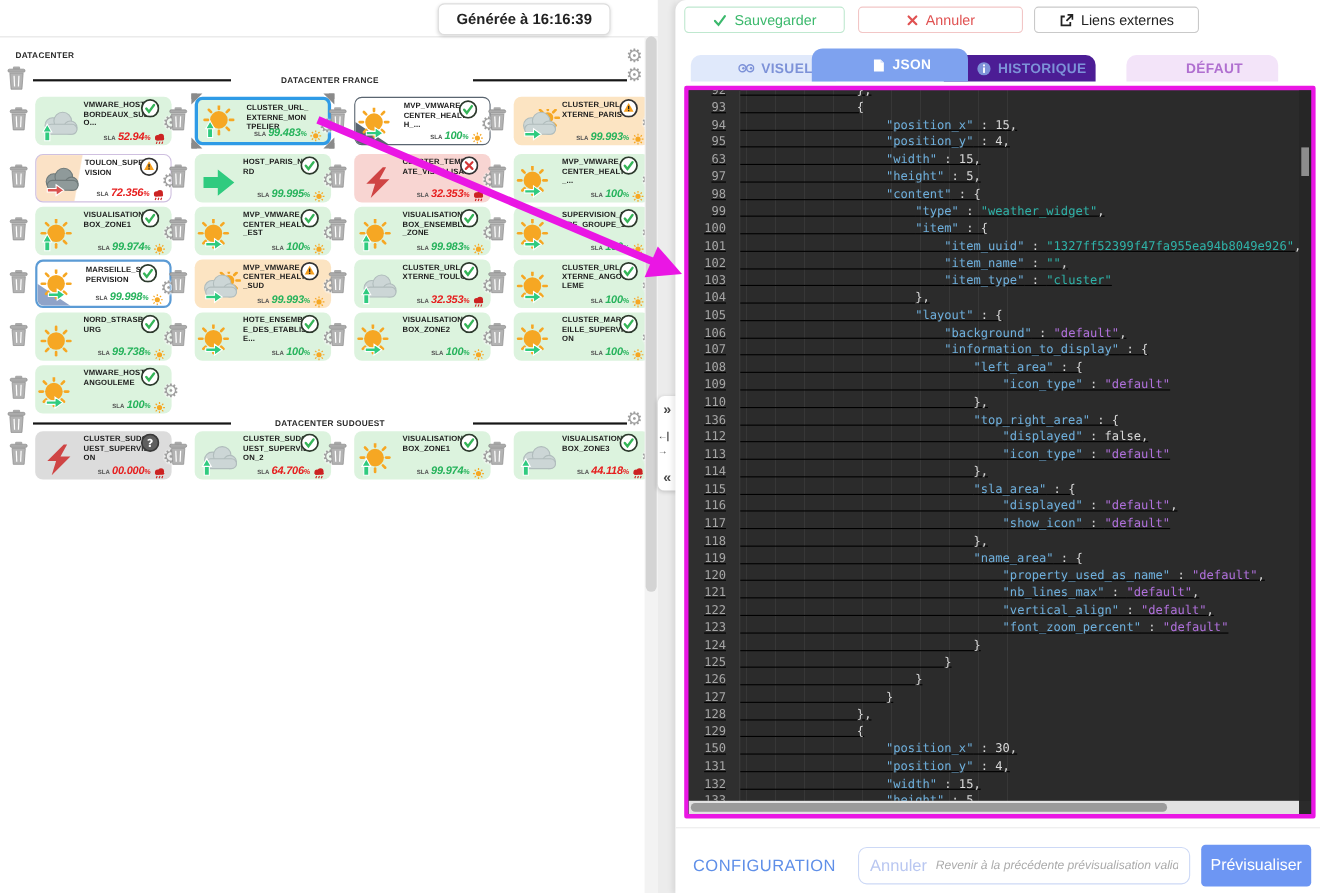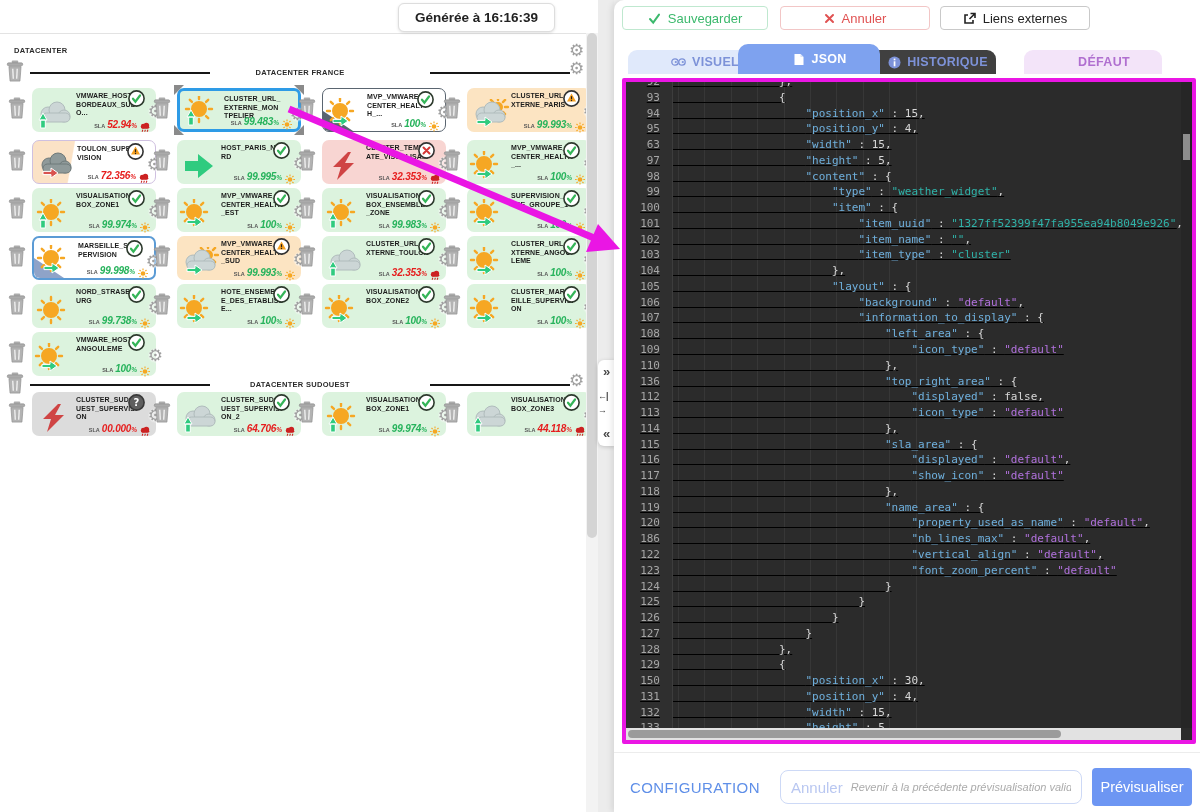--- a/index.html
+++ b/index.html
@@ -67,21 +67,21 @@
   .topbtn{position:absolute;top:6px;height:24px;box-sizing:border-box;border-radius:4px;background:#fff;
           display:flex;align-items:center;justify-content:center;gap:7px;font-size:13px;cursor:pointer;}
   #btn-save{left:8px;width:146px;border:1px solid #bfe8cf;color:#3cb96d;}
   #btn-cancel{left:166px;width:150px;border:1px solid #f2c6c6;color:#e05252;}
   #btn-links{left:326px;width:150px;border:1px solid #c9c9c9;color:#222;}
 
   .tab{position:absolute;top:50px;height:24px;border-radius:9px 9px 0 0;display:flex;align-items:center;
        justify-content:center;gap:6px;font-size:12.5px;font-weight:bold;letter-spacing:.3px;cursor:pointer;padding-left:22px;}
   #tab-visuel{left:14px;width:110px;background:#e0e9fb;color:#7d92d8;}
   #tab-json{left:124px;width:120px;top:44px;height:30px;background:#7ea2ef;color:#fff;z-index:2;border-radius:10px 10px 0 0;}
-  #tab-historique{left:244px;width:116px;background:#404040;color:#7d92d8;}
+  #tab-historique{left:244px;width:116px;background:#4c1d95;color:#7d92d8;}
   #tab-defaut{left:410px;width:116px;background:#f3e4f9;color:#b06fd0;}
 
   
   #mpanel{position:absolute;left:8px;top:78px;width:574px;height:666px;box-sizing:border-box;
           border:4px solid #ea16e4;border-radius:2px;background:#2b2b2b;}
   #editor{position:absolute;inset:0;overflow:hidden;font-family:"DejaVu Sans Mono", monospace;font-size:11px;}
   #gutterbg{position:absolute;left:0;top:0;bottom:0;width:46px;background:#2f2f2f;border-right:1px solid #3d3d3d;}
   #guides{position:absolute;left:52px;top:0;bottom:12px;width:240px;
           background:repeating-linear-gradient(to right, rgba(255,255,255,.06) 0 1px, transparent 1px 26.4px);}
   #code{position:absolute;left:0;top:-8px;right:11px;bottom:12px;overflow:hidden;text-decoration:underline;}
@@ -1389,21 +1389,21 @@
           </div>
           <div class="ln">
             <span class="no">119</span>
             <span class="tx">                                <span class="k">"name_area"</span> : {</span>
           </div>
           <div class="ln">
             <span class="no">120</span>
             <span class="tx">                                    <span class="k">"property_used_as_name"</span> : <span class="sd">"default"</span>,</span>
           </div>
           <div class="ln">
-            <span class="no">186</span>
+            <span class="no">121</span>
             <span class="tx">                                    <span class="k">"nb_lines_max"</span> : <span class="sd">"default"</span>,</span>
           </div>
           <div class="ln">
             <span class="no">122</span>
             <span class="tx">                                    <span class="k">"vertical_align"</span> : <span class="sd">"default"</span>,</span>
           </div>
           <div class="ln">
             <span class="no">123</span>
             <span class="tx">                                    <span class="k">"font_zoom_percent"</span> : <span class="sd">"default"</span></span>
           </div>

